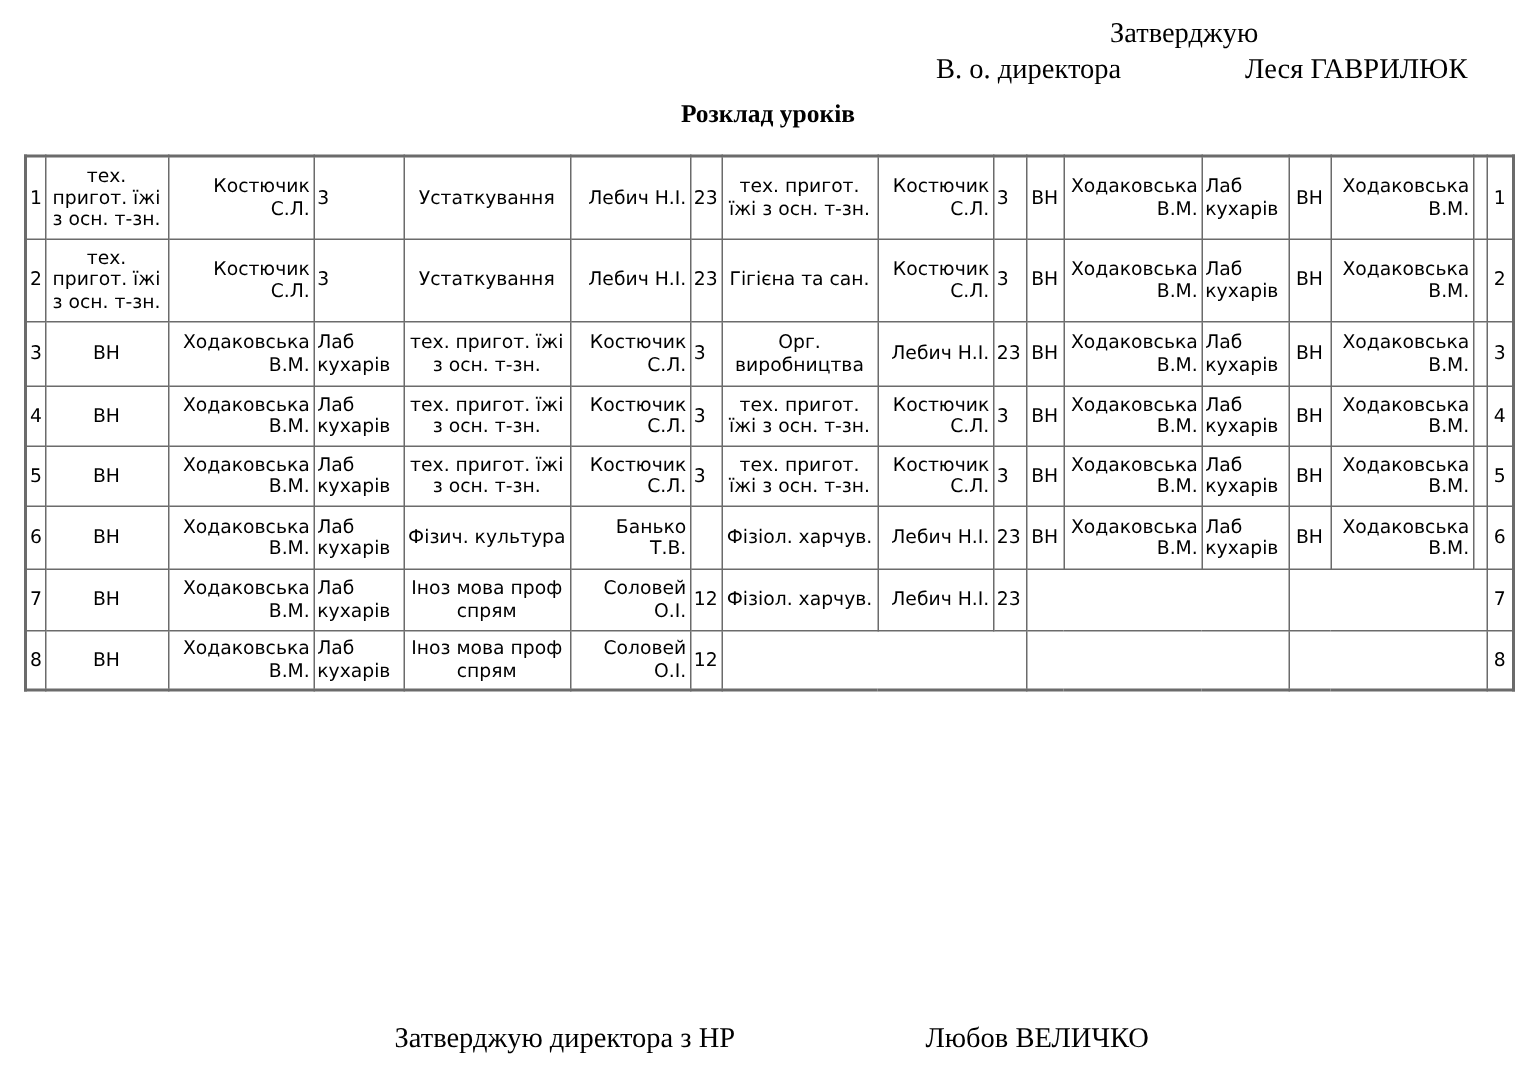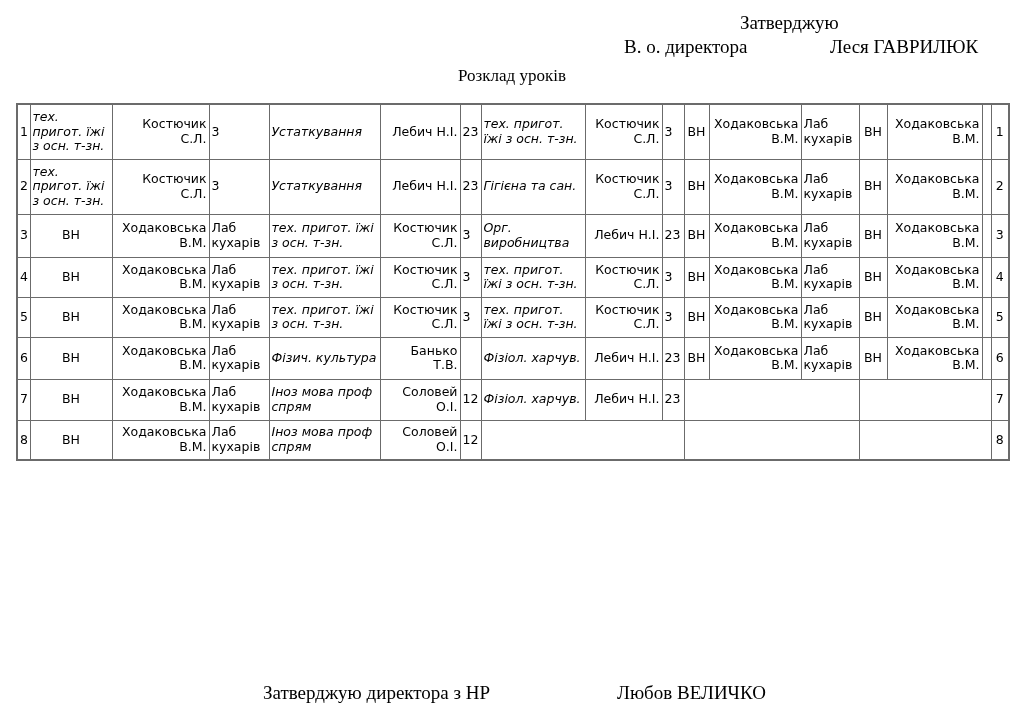--- a/index.html
+++ b/index.html
@@ -13,21 +13,21 @@
     background:var(--bg-color);
     color:var(--text-color);
     position:relative;
     font-family:"Liberation Serif", serif;
     overflow:hidden;
   }
   .serif-line{position:absolute;font-size:19px;white-space:nowrap;}
   #approve-1{left:740px;top:12px;}
   #approve-2l{left:624px;top:36px;}
   #approve-2r{left:830px;top:36px;}
-  #doc-title{left:0;top:66px;width:1024px;text-align:center;font-weight:normal;font-size:17px;}
+  #doc-title{left:0;top:66px;width:1024px;text-align:center;font-weight:bold;font-size:17px;}
   #footer-l{left:263px;top:682px;}
   #footer-r{left:617px;top:682px;text-align:right;}
 
   table#schedule{
     position:absolute;left:16px;top:103px;
     width:992px;
     border-collapse:collapse;
     table-layout:fixed;
     font-family:"DejaVu Sans", sans-serif;
     font-size:12.5px;
@@ -46,21 +46,21 @@
   #schedule tbody tr:nth-child(2){height:55px;}
   #schedule tbody tr:nth-child(3){height:43px;}
   #schedule tbody tr:nth-child(4){height:40px;}
   #schedule tbody tr:nth-child(5){height:40px;}
   #schedule tbody tr:nth-child(6){height:42px;}
   #schedule tbody tr:nth-child(7){height:41px;}
   #schedule tbody tr:nth-child(8){height:40px;}
 
   td.group-title{font-weight:bold;font-size:14px;text-align:center;}
   td.day-header{font-weight:bold;font-size:13px;text-align:center;}
-  td.subj{font-style:italic;}
+  td.subj{text-align:center;}
   td.vn{text-align:center;}
   td.teacher{text-align:right;padding-left:3px;}
   td.room{text-align:left;padding-left:3px;}
   td.numl,td.numr{text-align:center;}
   td.sp,td.empty{}
 </style>
 </head>
 <body>
 
 <div class="serif-line" id="approve-1">Затверджую</div>

